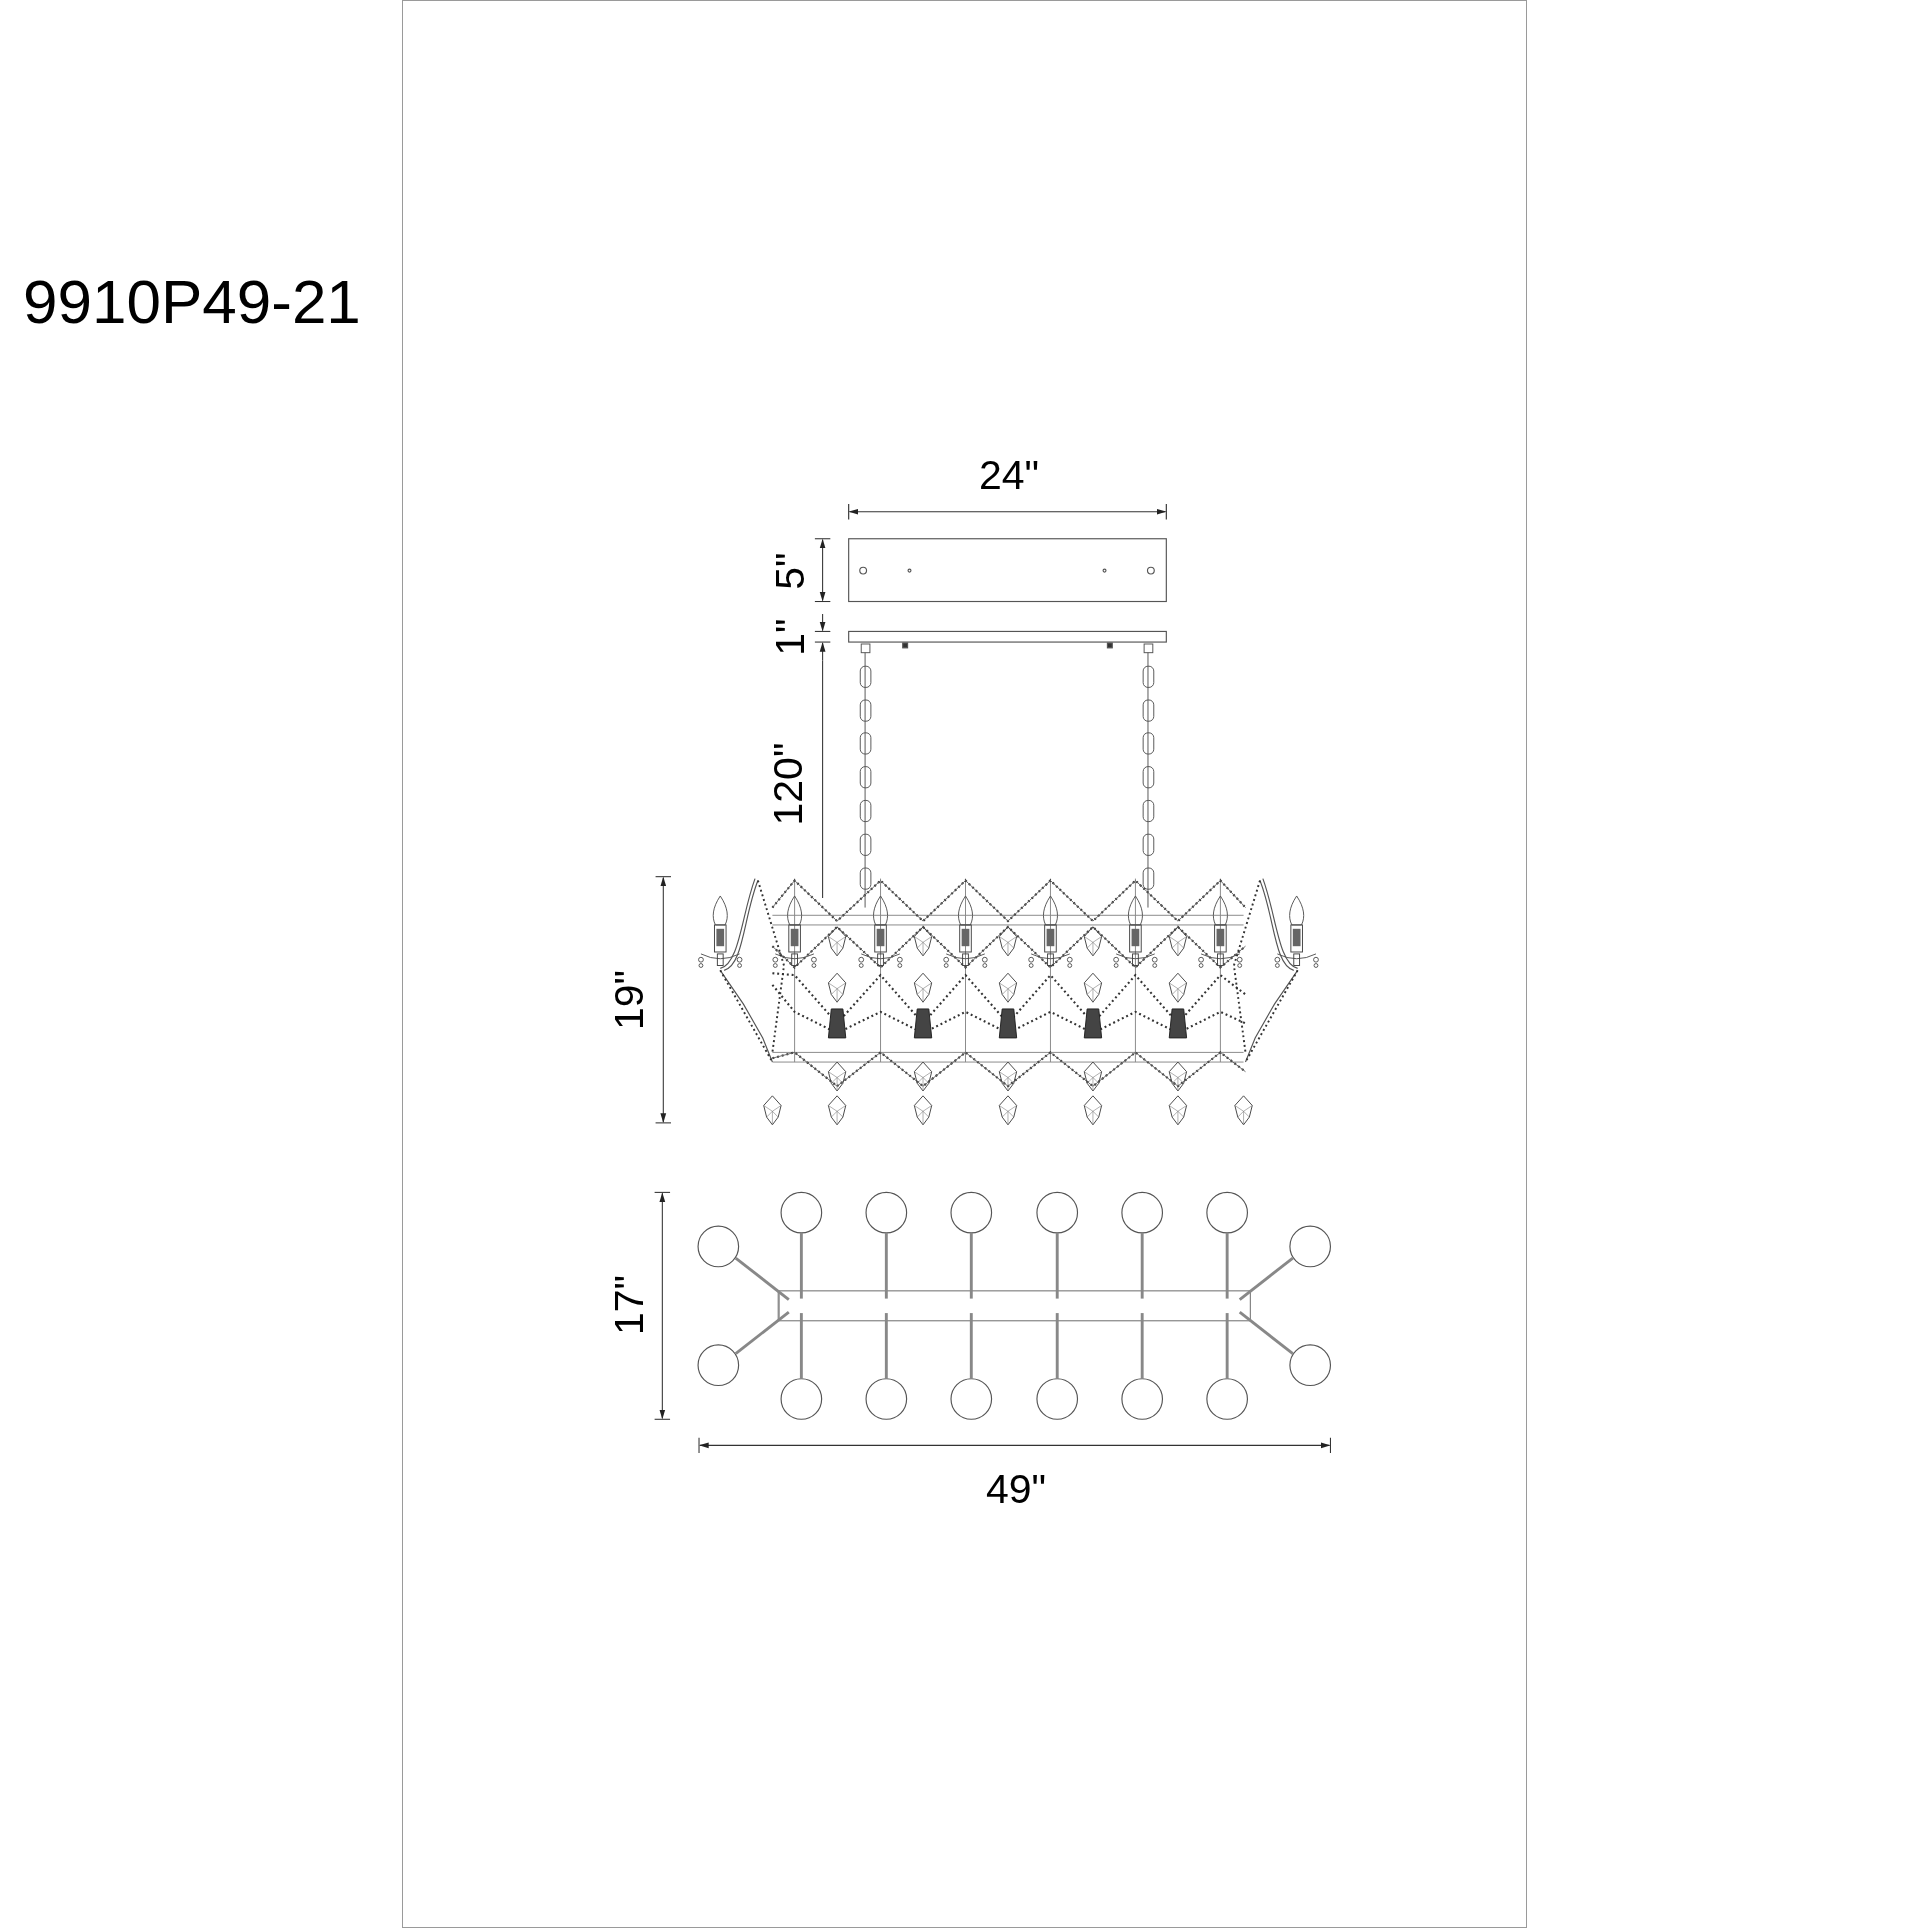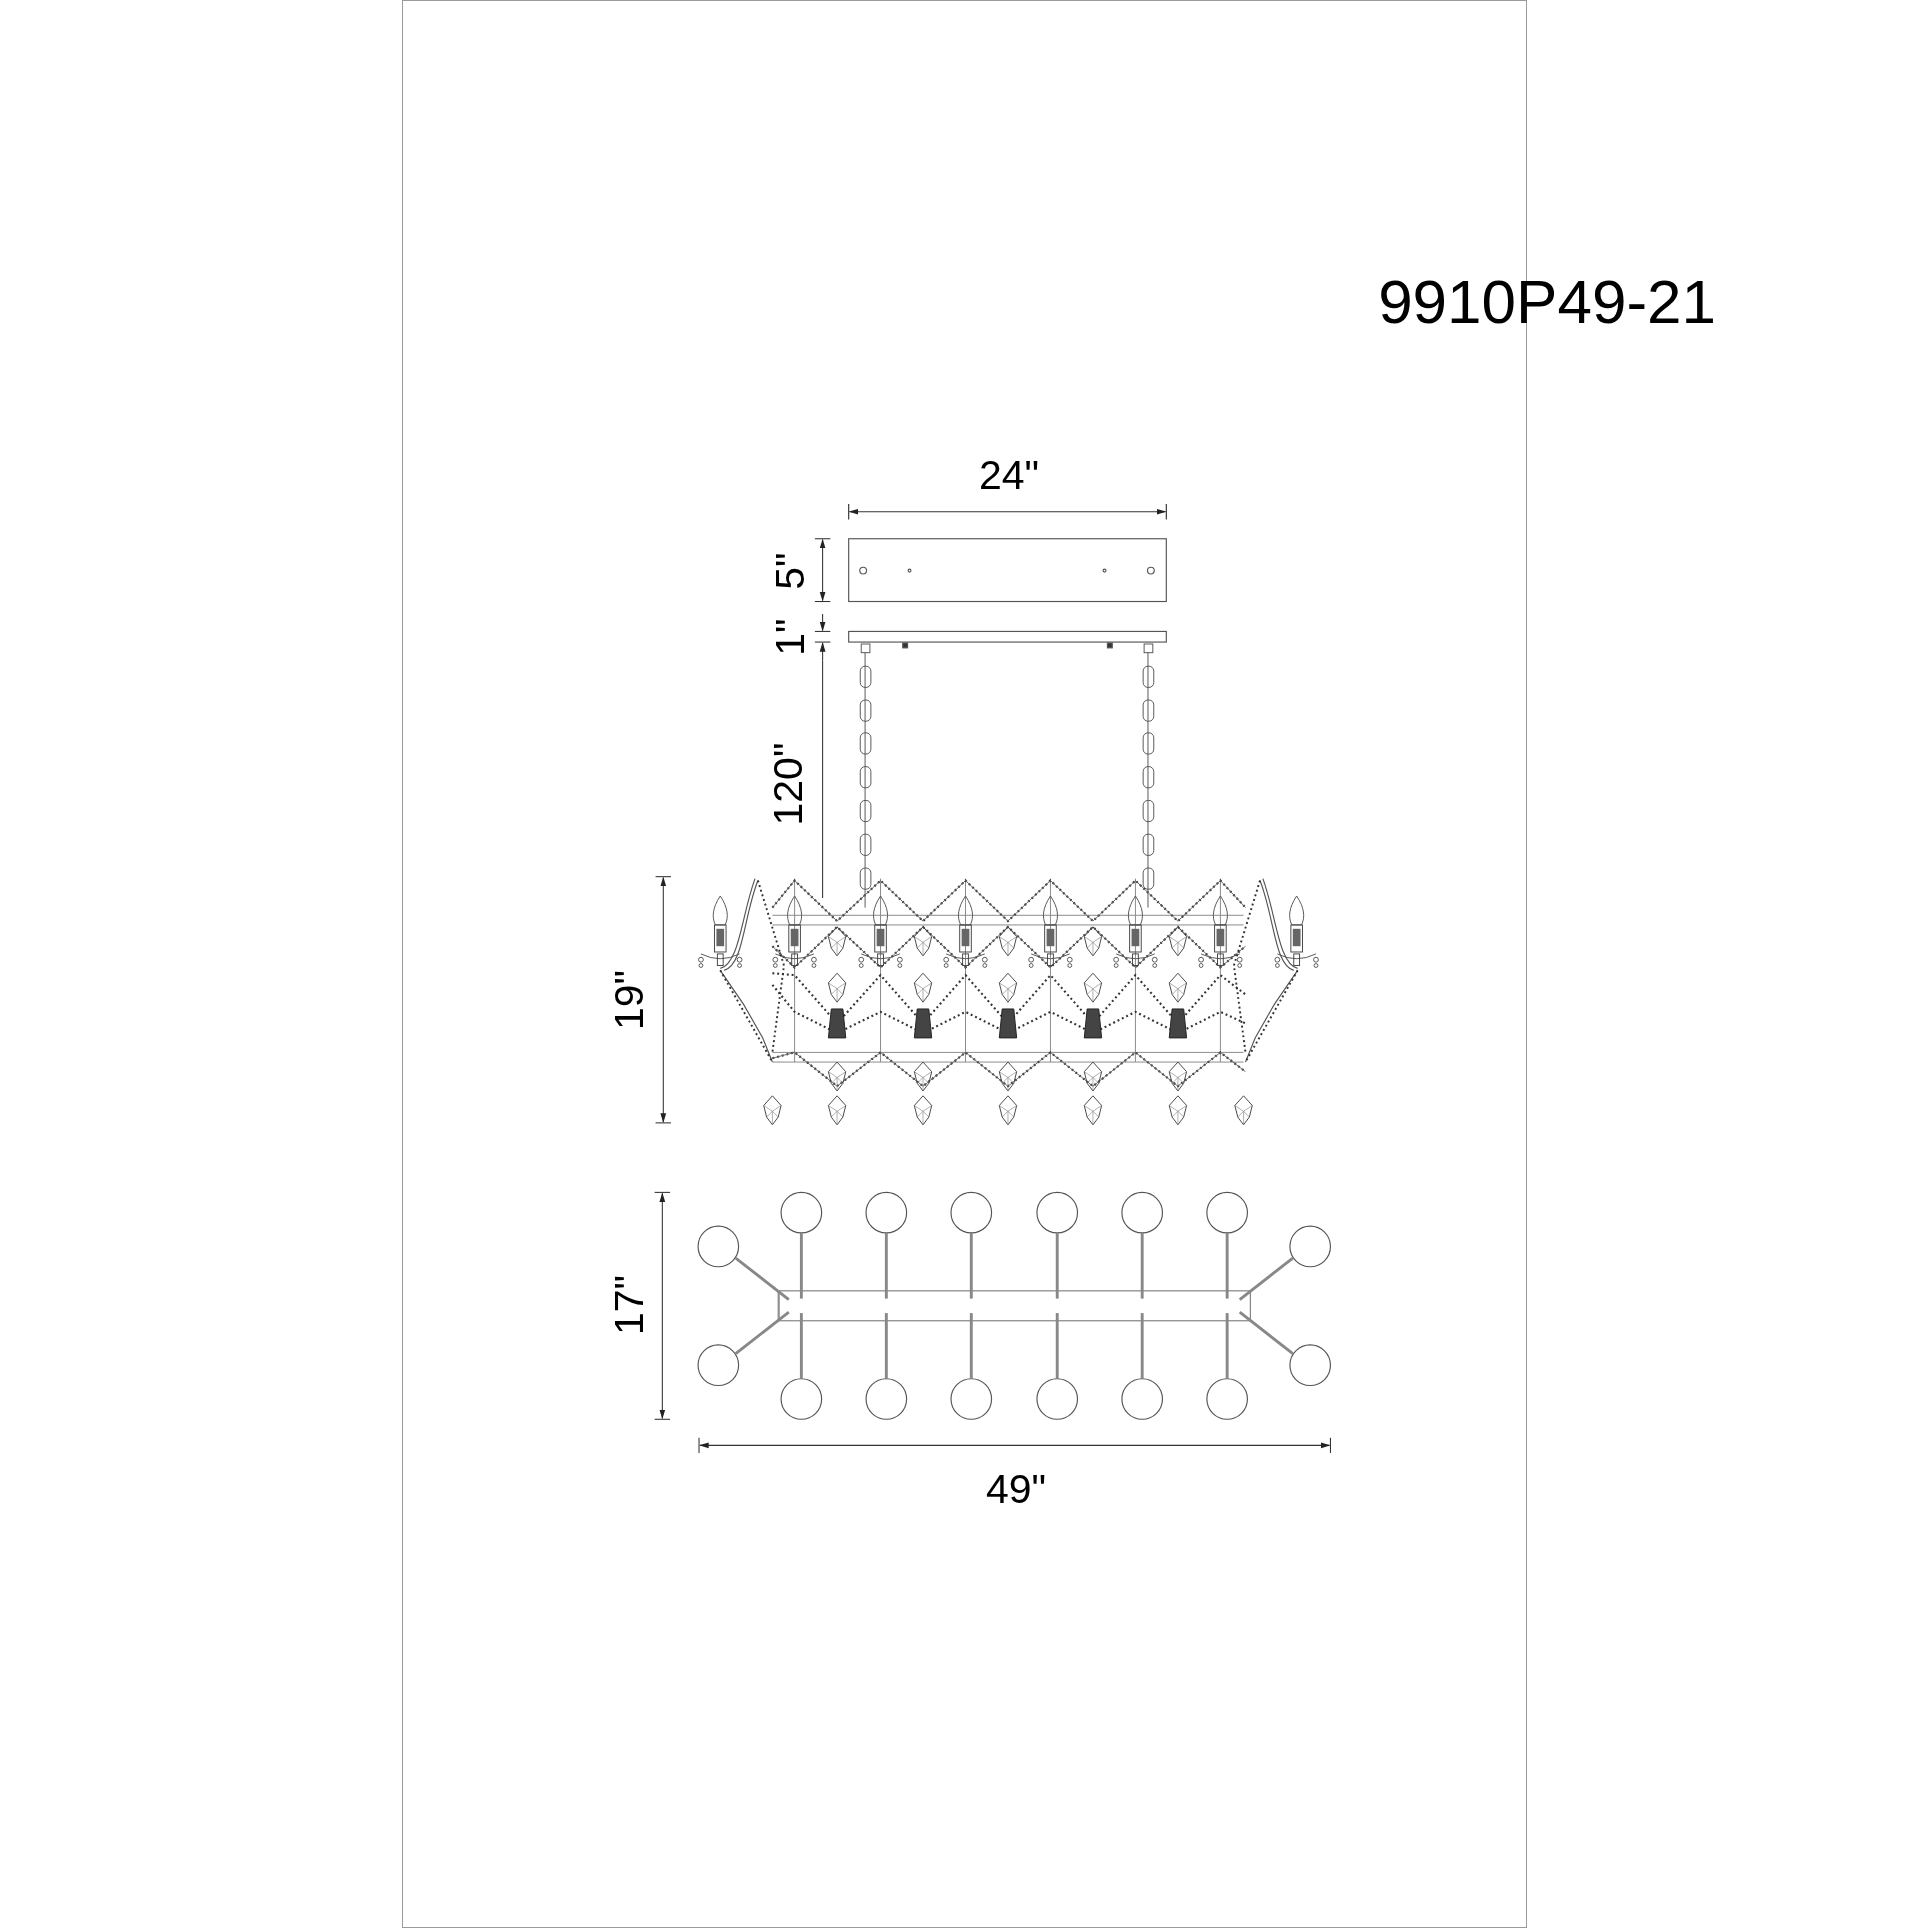--- a/index.html
+++ b/index.html
@@ -1,18 +1,18 @@
 <!DOCTYPE html>
 <html><head>
   <meta charset="utf-8">
   <style>
     html, body { margin: 0; padding: 0; background: #ffffff; }
     body { width: 1931px; height: 1931px; position: relative; overflow: hidden; font-family: "Liberation Sans", sans-serif; }
     .frame { position: absolute; left: 402px; top: 0px; width: 1125px; height: 1928px; border: 1.9px solid #9a9a9a; border-top-width: 1.9px; box-sizing: border-box; }
-    .title { position: absolute; left: 0; width: 1693px; top: 266px; text-align: right; font-size: 62px; color: #000; letter-spacing: 0px; }
+    .title { position: absolute; left: 0; width: 1693px; top: 266px; text-align: left; font-size: 62px; color: #000; letter-spacing: 0px; }
     .title span { display: inline-block; position: relative; left: 23px; }
     .dim-label { position: absolute; font-size: 41px; color: #000; line-height: 1; white-space: nowrap; }
     .dim-label.rot { transform: translate(-50%, -50%) rotate(-90deg); }
     .dim-label.h { transform: translate(-50%, -50%); }
     svg.drawing { position: absolute; left: 0; top: 0; }
   </style>
 </head>
 <body>
 
 <div class="frame"></div>

